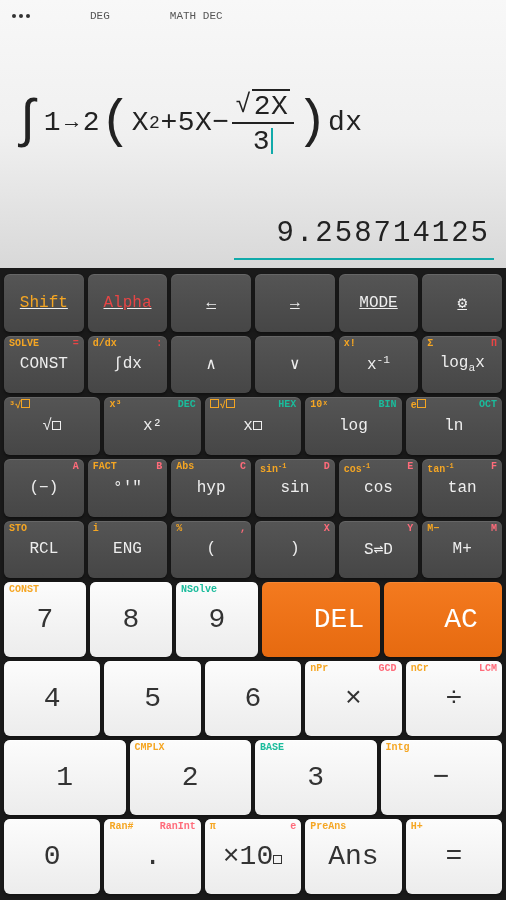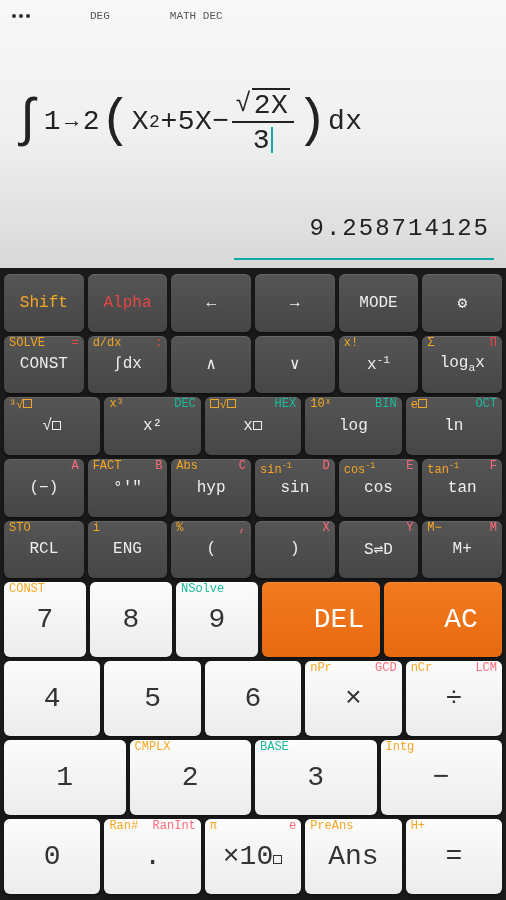--- a/index.html
+++ b/index.html
@@ -32,25 +32,25 @@
 .sup { font-size: 18px; vertical-align: super; }
 .frac { display: inline-flex; flex-direction: column; align-items: center; vertical-align: middle; margin: 0 2px; }
 .frac-num { display: flex; align-items: baseline; border-bottom: 2px solid #222; padding: 0 4px; }
 .frac-den { padding-top: 2px; display: flex; align-items: center; }
 .sqrt { display: flex; align-items: center; }
 .sqrt-sym { font-size: 26px; }
 .sqrt-body { border-top: 2px solid #222; padding: 0 2px; }
 .cursor { width: 2px; height: 26px; background: #1aa; display: inline-block; margin-left: 1px; }
 .result {
   text-align: right;
-  font-size: 24px;
+  font-size: 29px;
   color: #222;
   letter-spacing: 2px;
   padding-right: 4px;
-  padding-bottom: 16px;
+  padding-bottom: 8px;
   border-bottom: 2px solid #1aa;
   margin-left: auto;
   min-width: 260px;
 }
 
 .keypad { flex: 1; display: flex; flex-direction: column; gap: 4px; padding: 6px 4px; background: #1a1a1a; }
 .row { display: flex; gap: 4px; flex: 1; }
 .key {
   flex: 1;
   border-radius: 6px;
@@ -64,31 +64,31 @@
   box-shadow: 0 2px 3px rgba(0,0,0,0.4), inset 0 1px 0 rgba(255,255,255,0.1);
 }
 .key.dark { background: linear-gradient(180deg, #555 0%, #464646 100%); color: #eee; }
 .key.light { background: linear-gradient(180deg, #fcfcfc 0%, #ececec 100%); color: #333; box-shadow: 0 2px 3px rgba(0,0,0,0.3), inset 0 1px 0 rgba(255,255,255,0.7); }
 .key.orange { background: linear-gradient(180deg, #f47a1f 0%, #e66a10 100%); color: #fff; padding-left: 36px; }
 
 .main-label { font-size: 17px; font-weight: 500; }
 .main-label.big { font-size: 26px; }
 .main-label.biggest { font-size: 28px; }
 
-.tl, .tr { position: absolute; top: 2px; font-size: 12px; line-height: 11px; font-weight: 400; }
+.tl, .tr { position: absolute; top: 2px; font-size: 10px; line-height: 11px; font-weight: 700; }
 .tl { left: 5px; }
 .tr { right: 5px; }
 
 .c-orange { color: #f5a623 !important; }
 .c-red { color: #e84545 !important; }
 .c-teal { color: #1abc9c !important; }
 .c-redpink { color: #ff6b7a !important; }
 
 .row.func .main-label { font-size: 16px; }
-.row.nav .key { justify-content: center; }
+.row.nav .key { justify-content: center; text-decoration: underline; }
 .sub { font-size: 0.7em; vertical-align: sub; }
 .sup2 { font-size: 0.7em; vertical-align: super; }
 .sq { display: inline-block; width: 9px; height: 9px; border: 1.5px solid currentColor; margin-right: 1px; vertical-align: baseline; }
 </style>
 </head>
 <body>
 
 <div class="display">
   <div class="status-bar">
     <div class="dots">

